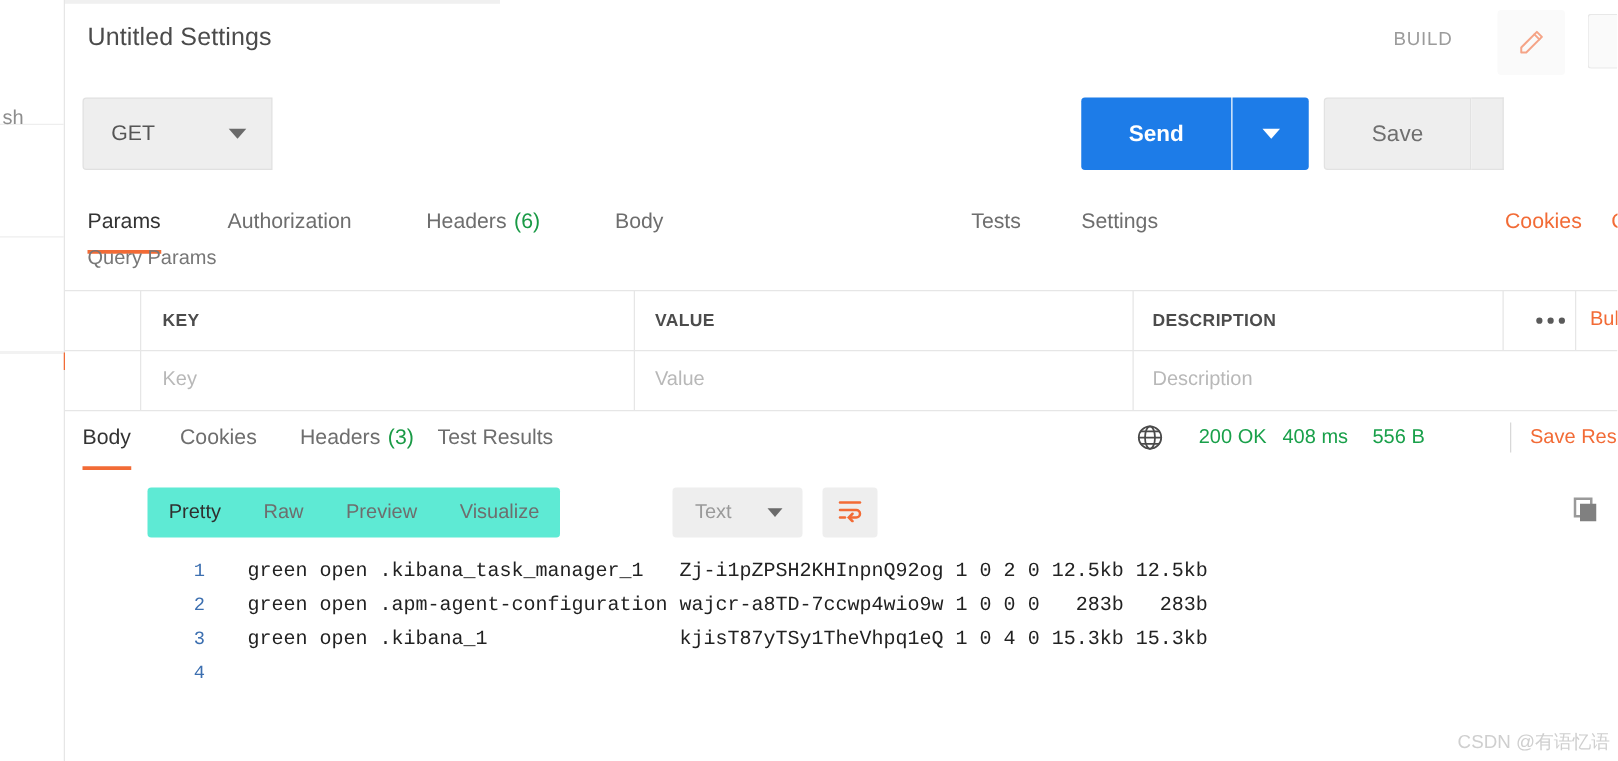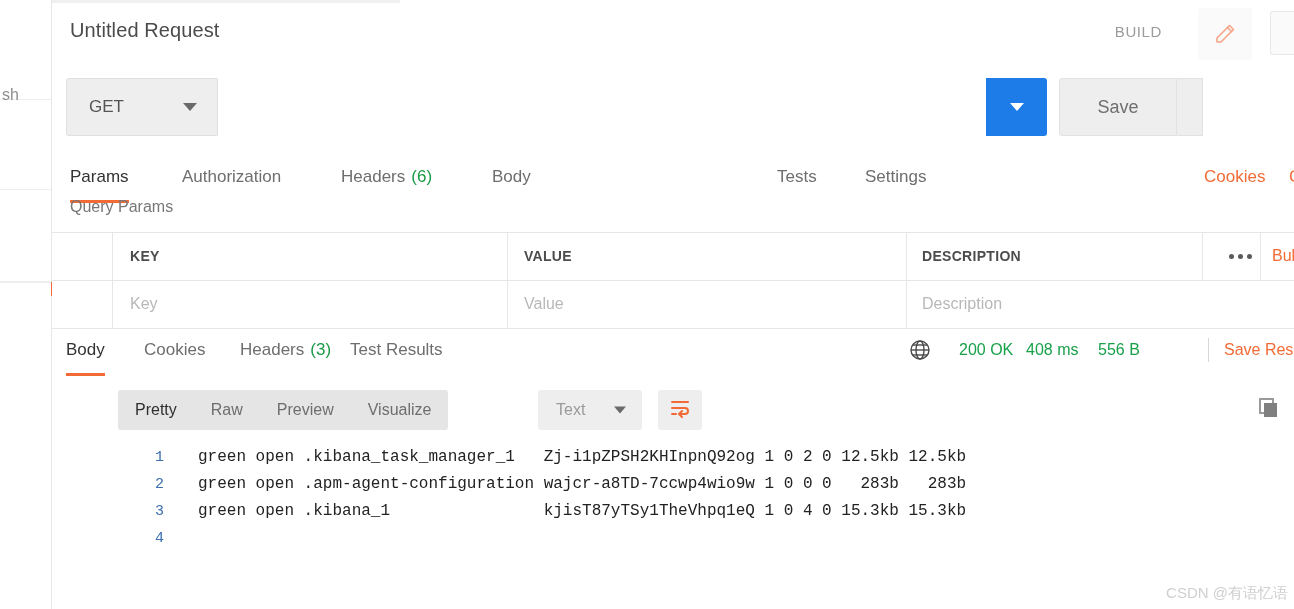--- a/index.html
+++ b/index.html
@@ -244,21 +244,21 @@
     position: absolute; left: 1172px; top: 328px; height: 44px;
     display: flex; align-items: center;
     font-size: 16px; color: #f26b36;
     white-space: nowrap; cursor: pointer;
   }
 
   
   .fmt-group {
     position: absolute; left: 66px; top: 390px;
     height: 40px;
-    background: #e5e5e5; border-radius: 3px;
+    background: #5eead4; border-radius: 3px;
     display: flex; align-items: center;
   }
   .fmt-item {
     height: 40px; display: flex; align-items: center;
     padding: 0 17px;
     font-size: 16px; color: #6e6e6e;
     cursor: pointer; white-space: nowrap;
   }
   .fmt-item.active { color: #2f2f2f; }
   .type-select {
@@ -335,38 +335,39 @@
     <div class="sb-row sb-r4"></div>
     <div class="sb-bottom-line"></div>
   </div>
   <div style="position:absolute;left:51px;top:282px;width:10px;height:14px;background:#f26b36;"></div>
 
   <div class="main">
 
     <div class="top-left-strip"></div>
 
     <div class="req-header">
-      <div class="req-title">Untitled Request</div>
+      <div class="req-title">Untitled Settings</div>
       <div class="build-label">BUILD</div>
       <div class="edit-btn">
         <span>
           <svg width="24" height="24" viewBox="0 0 24 24" fill="none" stroke="#f5a487" stroke-width="1.6" stroke-linecap="round" stroke-linejoin="round">
             <path d="M16.5 3.5l4 4L8 20H4v-4z"></path>
             <path d="M14.5 5.5l4 4"></path>
           </svg>
         </span>
       </div>
       <div class="header-right-edge"></div>
     </div>
 
     <div class="urlbar">
       <div class="method-box">
         <span class="method-label">GET</span>
         <span class="method-caret"></span>
       </div>
+      <div class="send-btn">Send</div>
       <div class="send-caret-btn">
         <span class="send-caret"></span>
       </div>
       <div class="save-btn">Save</div>
       <div class="save-right-edge"></div>
     </div>
 
     <div class="req-tabs">
       <div class="tab active" style="left:18px">
         <span>Params</span>

